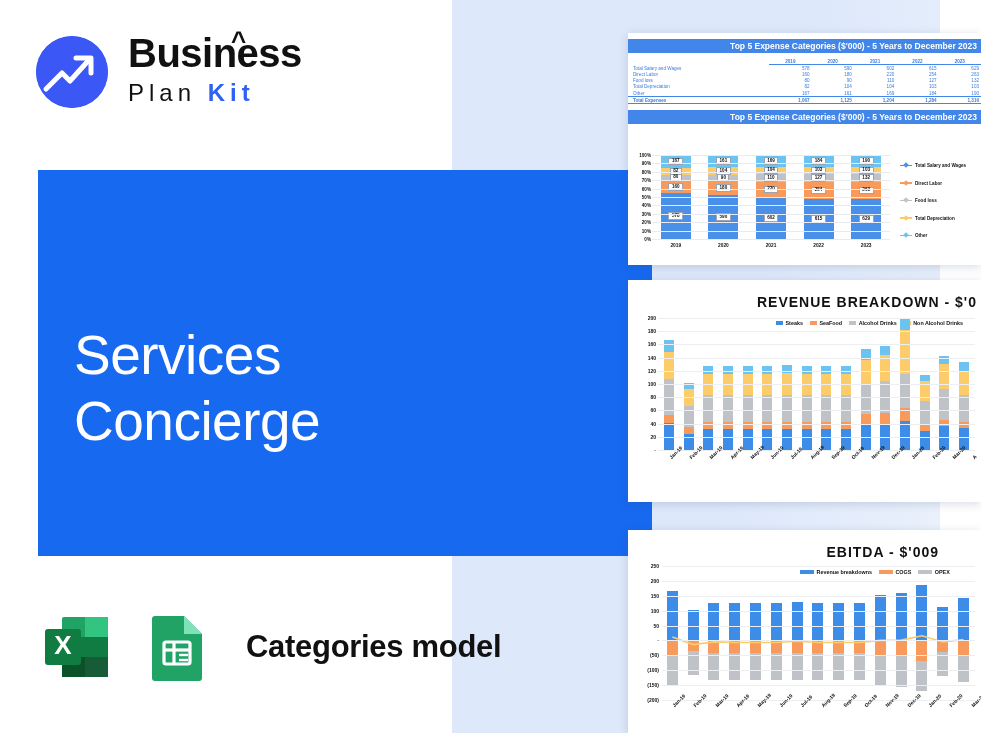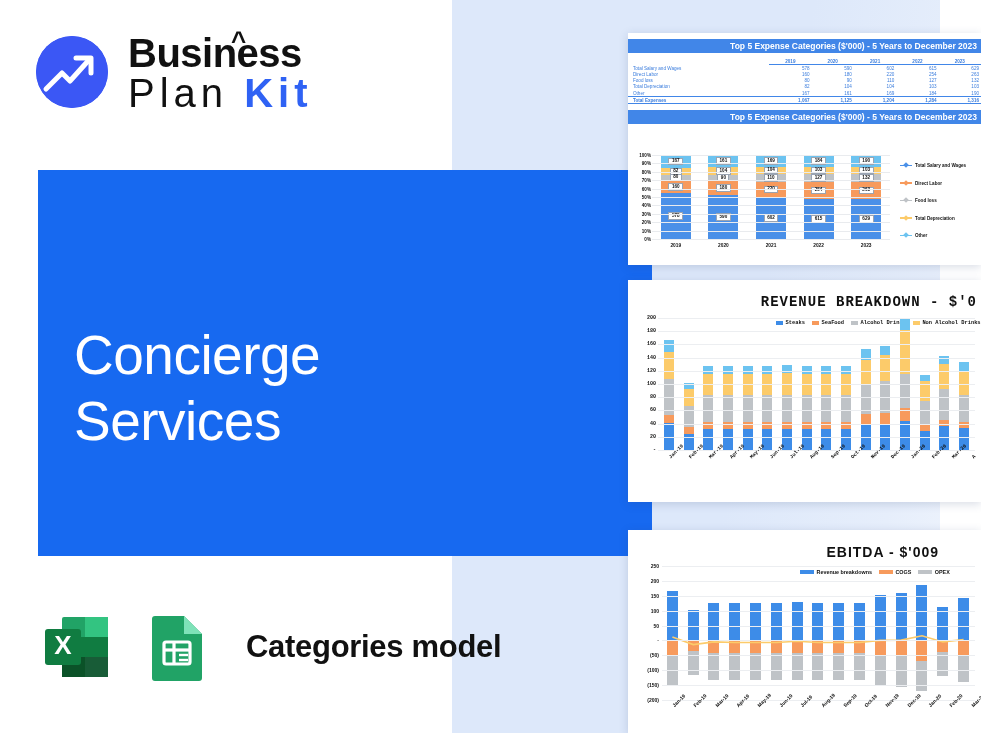--- a/index.html
+++ b/index.html
@@ -30,21 +30,21 @@
   #logo-mark {
     width: 72px; height: 72px; border-radius: 50%;
     background: #3b57f5; position: relative; overflow: hidden; flex: 0 0 auto;
   }
   #logo-mark svg { position: absolute; left: 0; top: 0; }
   #logo-text { margin-left: 20px; }
   .logo-line1 {
     font-size: 40px; font-weight: bold; color: #111; letter-spacing: -0.5px;
     line-height: 42px; position: relative;
   }
-  .logo-line2 { font-size: 40px; line-height: 38px; letter-spacing: 5px; font-weight: 500; color: #111; }
+  .logo-line2 { font-size: 24px; line-height: 38px; letter-spacing: 5px; font-weight: 500; color: #111; }
   .logo-kit { color: #2f62f4; font-weight: bold; }
   .hat { position: absolute; left: 103px; top: -12px; font-size: 26px; color: #111; }
 
   
   #hero-title {
     position: absolute; left: 74px; top: 322px; width: 560px;
     color: #ffffff; font-size: 55px; line-height: 66px; font-weight: 400;
     letter-spacing: -0.5px;
   }
 
@@ -52,21 +52,21 @@
   #footer-row { position: absolute; left: 38px; top: 608px; display: flex; align-items: center; }
   .app-icon { width: 78px; height: 78px; position: relative; margin-right: 22px; }
   #footer-label { font-size: 31px; font-weight: bold; color: #111; margin-left: 8px; letter-spacing: -0.3px; }
 
   
   .card {
     position: absolute; background: #ffffff;
     box-shadow: 0 2px 9px rgba(40,60,110,0.18);
   }
   #card-expense { left: 628px; top: 33px; width: 353px; height: 232px; }
-  #card-revenue { left: 628px; top: 280px; width: 353px; height: 222px; font-family: Liberation Mono, monospace; }
+  #card-revenue { left: 628px; top: 280px; width: 353px; height: 222px; }
   #card-ebitda  { left: 628px; top: 530px; width: 353px; height: 203px; }
 
   .band-title {
     background: #4186e8; color: #ffffff; font-size: 8.5px; font-weight: bold;
     text-align: right; padding: 2px 4px 2px 0; white-space: nowrap; overflow: hidden;
   }
 
   
   .xl-table { width: 100%; border-collapse: collapse; font-size: 4.6px; color: #3b7ddd; }
   .xl-table td { padding: 0.6px 2px; white-space: nowrap; }
@@ -137,22 +137,22 @@
       <span>Business</span>
     </div>
     <div class="logo-line2">
       <span>Plan</span>
       <span class="logo-kit">Kit</span>
     </div>
   </div>
 </div>
 
 <div id="hero-title">
+  <div>Services</div>
   <div>Concierge</div>
-  <div>Services</div>
 </div>
 
 <div id="footer-row">
   <div class="app-icon">
     <svg width="78" height="78" viewBox="0 0 78 78">
       <rect x="24" y="9" width="46" height="60" rx="2" fill="#21a366"></rect>
       <rect x="47" y="9" width="23" height="20" fill="#33c481"></rect>
       <rect x="47" y="29" width="23" height="20" fill="#107c41"></rect>
       <rect x="47" y="49" width="23" height="20" fill="#185c37"></rect>
       <rect x="24" y="29" width="23" height="20" fill="#107c41"></rect>

